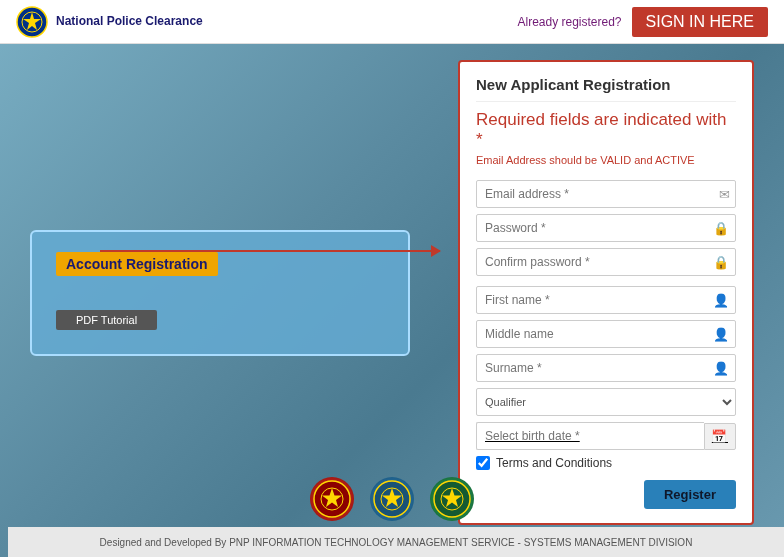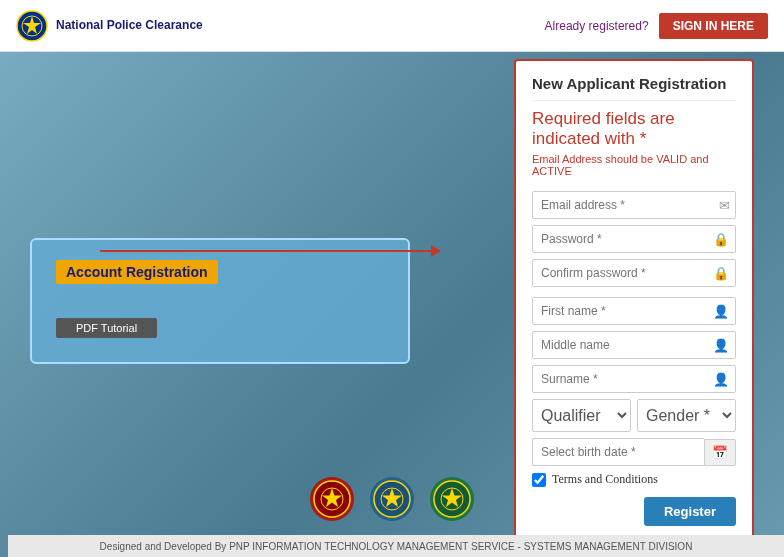--- a/index.html
+++ b/index.html
@@ -22,21 +22,21 @@
 
     
     .navbar {
       position: relative;
       z-index: 10;
       background: #fff;
       display: flex;
       align-items: center;
       justify-content: space-between;
       padding: 6px 16px;
-      height: 52px;
+      height: 44px;
       border-bottom: 1px solid #ddd;
     }
 
     .navbar-brand {
       display: flex;
       align-items: center;
       gap: 8px;
     }
 
     .brand-logo {
@@ -58,22 +58,22 @@
     }
 
     .already-registered {
       font-size: 12px;
       color: #701a75;
     }
 
     .sign-in-btn {
       background: #c0392b;
       color: #fff;
-      font-size: 12px;
-      font-weight: bold;
+      font-size: 16px;
+      font-weight: normal;
       padding: 6px 14px;
       border: none;
       cursor: pointer;
       border-radius: 2px;
     }
 
     
     .main-content {
       position: relative;
       z-index: 5;
@@ -125,21 +125,21 @@
       font-size: 11px;
       padding: 4px 20px;
       border: none;
       cursor: pointer;
       border-radius: 2px;
       display: inline-block;
     }
 
     
     .right-panel {
-      width: 240px;
+      width: 296px;
       background: #fff;
       border: 2px solid #c0392b;
       border-radius: 4px;
       padding: 14px 16px;
       flex-shrink: 0;
     }
 
     .form-title {
       font-size: 15px;
       font-weight: bold;
@@ -203,31 +203,32 @@
     }
 
     .form-row .form-group {
       flex: 1;
       margin-bottom: 0;
     }
 
     .form-row select {
       width: 100%;
       padding: 6px 4px;
-      font-size: 16px;
+      font-size: 11px;
       border: 1px solid #ccc;
       border-radius: 2px;
       color: #555;
       background: #fff;
     }
 
     .date-group {
       display: flex;
       align-items: center;
       margin-bottom: 6px;
+      text-decoration: underline;
     }
 
     .date-group input {
       flex: 1;
       padding: 6px 8px;
       font-size: 12px;
       border: 1px solid #ccc;
       border-right: none;
       border-radius: 2px 0 0 2px;
       color: #555;
@@ -252,26 +253,25 @@
 
     .terms-row input[type="checkbox"] {
       width: 14px;
       height: 14px;
       cursor: pointer;
     }
 
     .terms-label {
       font-size: 12px;
       color: #333;
-      font-family: Liberation Serif, serif;
     }
 
     .register-btn {
       background: #2980b9;
-      color: #ffffff;
+      color: #0f172a;
       font-size: 13px;
       font-weight: bold;
       padding: 7px 20px;
       border: none;
       cursor: pointer;
       border-radius: 3px;
       float: right;
     }
 
     .spacer-group {
@@ -304,21 +304,21 @@
     .logo-nbi { background: radial-gradient(circle, #2980b9, #1a5276); }
     .logo-doj { background: radial-gradient(circle, #27ae60, #145a32); }
 
     
     .footer-bar {
       position: absolute;
       bottom: 0;
       left: 8px;
       right: 0;
       background: #e8e8e8;
-      height: 22px;
+      height: 30px;
       display: flex;
       align-items: center;
       justify-content: center;
       z-index: 5;
     }
 
     .footer-text {
       font-size: 10px;
       color: #555;
     }
@@ -420,27 +420,20 @@
     <div class="form-row">
       <div class="form-group">
         <select>
           <option value="">Qualifier</option>
           <option>Jr.</option>
           <option>Sr.</option>
           <option>II</option>
           <option>III</option>
         </select>
       </div>
-      <div class="form-group">
-        <select>
-          <option value="">Gender *</option>
-          <option>Male</option>
-          <option>Female</option>
-        </select>
-      </div>
     </div>
 
     <div class="date-group">
       <input type="text" placeholder="Select birth date *" style="">
       <button class="date-btn">📅</button>
     </div>
 
     <div class="terms-row">
       <input type="checkbox" id="terms" checked="" style="">
       <label for="terms" class="terms-label">Terms and Conditions</label>

